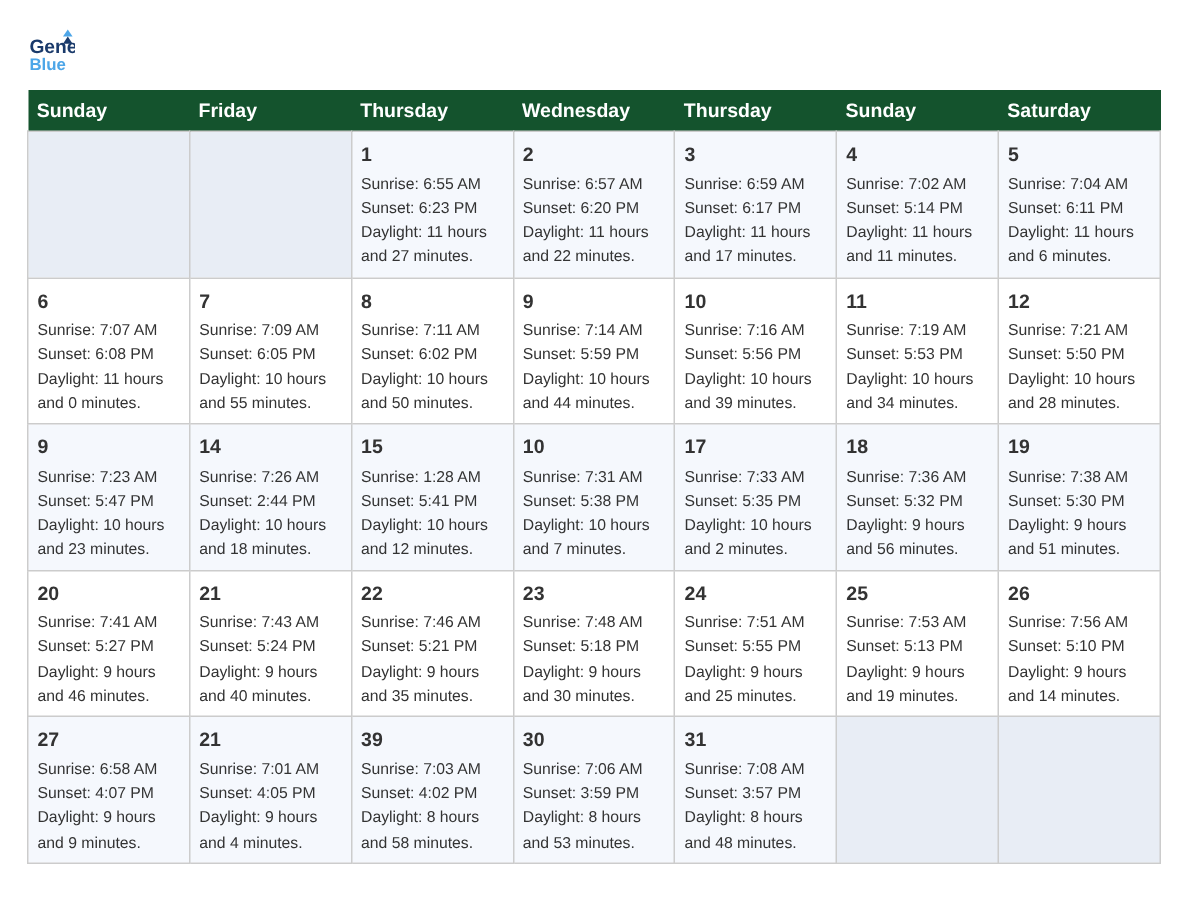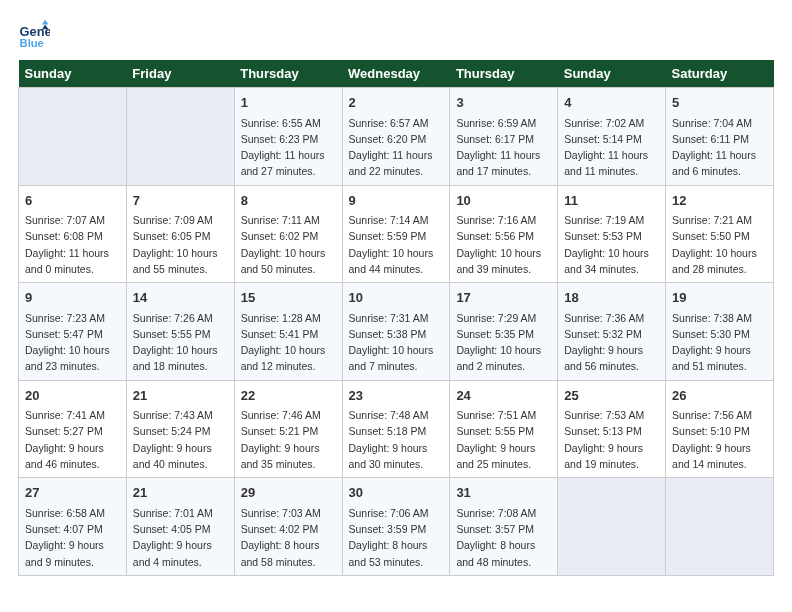--- a/index.html
+++ b/index.html
@@ -205,41 +205,41 @@
         <td>
           <span class="day-num">9</span>
           <div class="day-detail">Sunrise: 7:23 AM
 Sunset: 5:47 PM
 Daylight: 10 hours
 and 23 minutes.</div>
         </td>
         <td>
           <span class="day-num">14</span>
           <div class="day-detail">Sunrise: 7:26 AM
-Sunset: 5:55 PM
+Sunset: 2:44 PM
 Daylight: 10 hours
 and 18 minutes.</div>
         </td>
         <td>
           <span class="day-num">15</span>
           <div class="day-detail">Sunrise: 1:28 AM
 Sunset: 5:41 PM
 Daylight: 10 hours
 and 12 minutes.</div>
         </td>
         <td>
           <span class="day-num">10</span>
           <div class="day-detail">Sunrise: 7:31 AM
 Sunset: 5:38 PM
 Daylight: 10 hours
 and 7 minutes.</div>
         </td>
         <td>
           <span class="day-num">17</span>
-          <div class="day-detail">Sunrise: 7:29 AM
+          <div class="day-detail">Sunrise: 7:33 AM
 Sunset: 5:35 PM
 Daylight: 10 hours
 and 2 minutes.</div>
         </td>
         <td>
           <span class="day-num">18</span>
           <div class="day-detail">Sunrise: 7:36 AM
 Sunset: 5:32 PM
 Daylight: 9 hours
 and 56 minutes.</div>
@@ -312,21 +312,21 @@
 and 9 minutes.</div>
         </td>
         <td>
           <span class="day-num">21</span>
           <div class="day-detail">Sunrise: 7:01 AM
 Sunset: 4:05 PM
 Daylight: 9 hours
 and 4 minutes.</div>
         </td>
         <td>
-          <span class="day-num">29</span>
+          <span class="day-num">39</span>
           <div class="day-detail">Sunrise: 7:03 AM
 Sunset: 4:02 PM
 Daylight: 8 hours
 and 58 minutes.</div>
         </td>
         <td>
           <span class="day-num">30</span>
           <div class="day-detail">Sunrise: 7:06 AM
 Sunset: 3:59 PM
 Daylight: 8 hours

